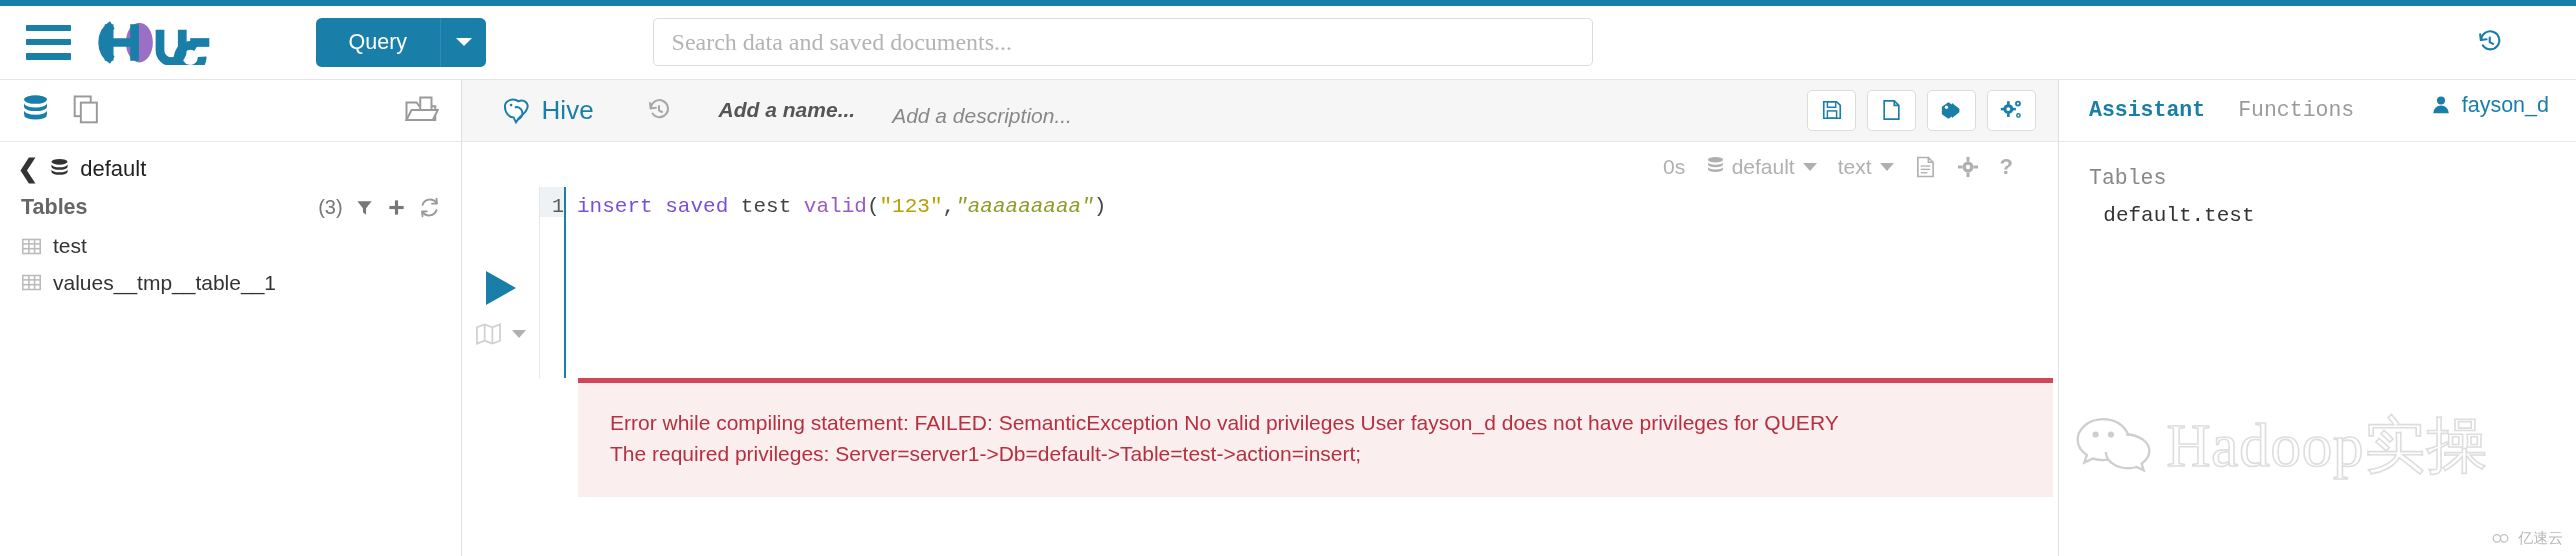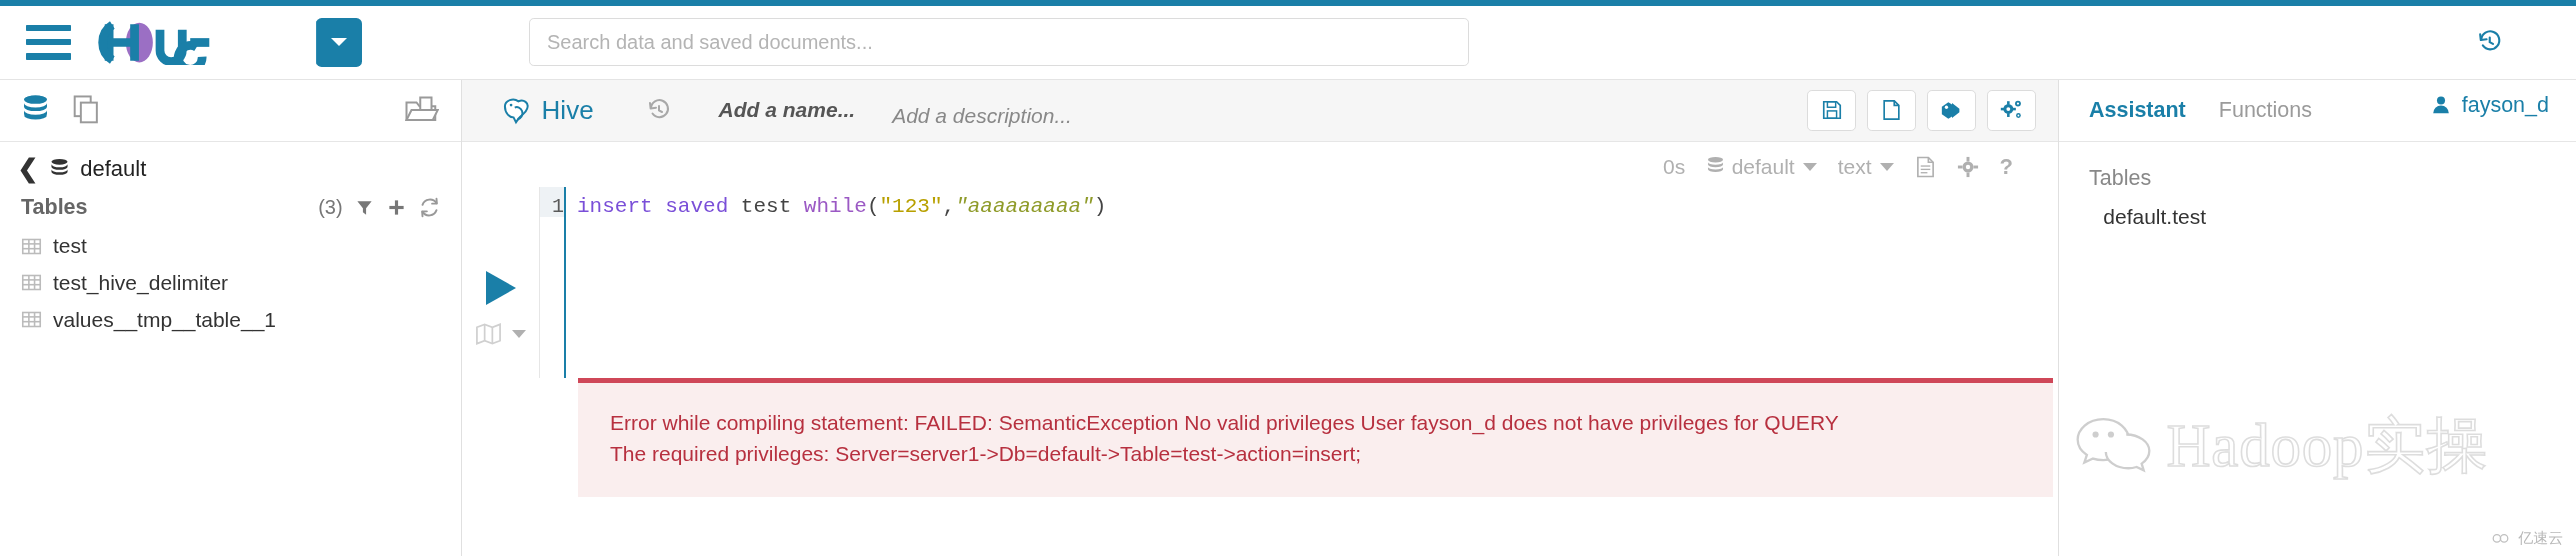--- a/index.html
+++ b/index.html
@@ -65,22 +65,22 @@
     margin-left: 167px;
     width: 940px; height: 48px;
     border: 1.6px solid #dcdcdc; border-radius: 4.8px;
     display: flex; align-items: center;
     background: #fff;
   }
   .search-wrap input {
     border: none; outline: none;
     width: 100%; height: 100%;
     padding: 0 17.5px;
-    font-size: 20px; color: #15803d;
-    font-family: Liberation Sans, sans-serif;
+    font-size: 24px; color: #15803d;
+    font-family: Liberation Serif, serif;
     background: transparent;
   }
   .search-wrap input::placeholder { color: #b4b4b4; }
 
   .nav-right {
     position: absolute; right: 27px;
     display: flex; align-items: center; gap: 38px; flex-direction: column;
   }
   .nav-item {
     display: flex; align-items: center; gap: 9.6px;
@@ -266,21 +266,21 @@
     font-size: 21px;
     line-height: 1.5;
     max-width: 1251px;
   }
 
   
   .assistant {
     width: 518px; min-width: 518px;
     border-left: 1.6px solid #e0e0e0;
     background: #ffffff;
-    display: flex; flex-direction: column;
+    display: flex; flex-direction: column; font-family: Liberation Mono, monospace;
   }
   .assistant-tabs {
     height: 62px;
     display: flex; align-items: center; gap: 33px;
     padding: 0 30px;
     border-bottom: 1.6px solid #e6e6e6;
   }
   .a-tab {
     font-size: 21.5px; color: #9b9b9b; cursor: pointer;
   }
@@ -333,20 +333,21 @@
         <ellipse cx="52" cy="28" rx="17" ry="25" fill="#9b6fc4"></ellipse>
         <path d="M14 5 L14 51 M14 28 L46 28 M46 5 L46 51" stroke="#1a7fa8" stroke-width="11" fill="none" stroke-linecap="butt"></path>
         <path d="M18 6 A26 26 0 0 0 18 50" stroke="#1a7fa8" stroke-width="11" fill="none"></path>
         <path d="M78 12 L78 38 A14 14 0 0 0 106 38 L106 12" stroke="#1a7fa8" stroke-width="11" fill="none"></path>
         <path d="M124 34 A15 15 0 1 0 131 46" stroke="#1a7fa8" stroke-width="11" fill="none"></path>
         <path d="M116 28 L140 28" stroke="#1a7fa8" stroke-width="11" fill="none"></path>
       </svg>
     </div>
 
     <div class="query-btn-group">
+      <button class="query-btn">Query</button>
       <div class="query-caret">
         <div class="caret-down"></div>
       </div>
     </div>
 
     <div class="search-wrap">
       <input type="text" placeholder="Search data and saved documents..." style="">
     </div>
 
     <div class="nav-right">
@@ -446,30 +447,20 @@
       <div class="table-list">
         <div class="table-item">
           <svg width="21" height="21" viewBox="0 0 24 24">
             <rect x="2" y="4" width="20" height="16" fill="none" stroke="#bbb" stroke-width="1.8"></rect>
             <line x1="2" y1="9" x2="22" y2="9" stroke="#bbb" stroke-width="1.8"></line>
             <line x1="2" y1="14.5" x2="22" y2="14.5" stroke="#bbb" stroke-width="1.8"></line>
             <line x1="9" y1="4" x2="9" y2="20" stroke="#bbb" stroke-width="1.8"></line>
             <line x1="15.5" y1="4" x2="15.5" y2="20" stroke="#bbb" stroke-width="1.8"></line>
           </svg>
           <span>test</span>
-        </div>
-        <div class="table-item">
-          <svg width="21" height="21" viewBox="0 0 24 24">
-            <rect x="2" y="4" width="20" height="16" fill="none" stroke="#bbb" stroke-width="1.8"></rect>
-            <line x1="2" y1="9" x2="22" y2="9" stroke="#bbb" stroke-width="1.8"></line>
-            <line x1="2" y1="14.5" x2="22" y2="14.5" stroke="#bbb" stroke-width="1.8"></line>
-            <line x1="9" y1="4" x2="9" y2="20" stroke="#bbb" stroke-width="1.8"></line>
-            <line x1="15.5" y1="4" x2="15.5" y2="20" stroke="#bbb" stroke-width="1.8"></line>
-          </svg>
-          <span>test_hive_delimiter</span>
         </div>
         <div class="table-item">
           <svg width="21" height="21" viewBox="0 0 24 24">
             <rect x="2" y="4" width="20" height="16" fill="none" stroke="#bbb" stroke-width="1.8"></rect>
             <line x1="2" y1="9" x2="22" y2="9" stroke="#bbb" stroke-width="1.8"></line>
             <line x1="2" y1="14.5" x2="22" y2="14.5" stroke="#bbb" stroke-width="1.8"></line>
             <line x1="9" y1="4" x2="9" y2="20" stroke="#bbb" stroke-width="1.8"></line>
             <line x1="15.5" y1="4" x2="15.5" y2="20" stroke="#bbb" stroke-width="1.8"></line>
           </svg>
           <span>values__tmp__table__1</span>
@@ -592,21 +583,21 @@
               <path d="M2 5 L10 2 L18 5 L26 2 L26 19 L18 22 L10 19 L2 22 Z" fill="none" stroke="#d0d0d0" stroke-width="1.8"></path>
               <line x1="10" y1="2" x2="10" y2="19" stroke="#d0d0d0" stroke-width="1.8"></line>
               <line x1="18" y1="5" x2="18" y2="22" stroke="#d0d0d0" stroke-width="1.8"></line>
             </svg>
             <span class="mini-caret"></span>
           </div>
         </div>
 
         <div class="code-wrap">
           <div class="line-no">1</div>
-          <div class="code-line"><span class="kw">insert</span><span class="kw"> saved</span><span class="tbl"> test</span><span class="fn"> while</span><span class="punct">(</span><span class="num-str">"123"</span><span class="punct">,</span><span class="str-green">"aaaaaaaaa"</span><span class="punct">)</span></div>
+          <div class="code-line"><span class="kw">insert</span><span class="kw"> saved</span><span class="tbl"> test</span><span class="fn"> valid</span><span class="punct">(</span><span class="num-str">"123"</span><span class="punct">,</span><span class="str-green">"aaaaaaaaa"</span><span class="punct">)</span></div>
         </div>
       </div>
 
       <div class="error-panel">
         <div class="error-text">Error while compiling statement: FAILED: SemanticException No valid privileges User fayson_d does not have privileges for QUERY The required privileges: Server=server1-&gt;Db=default-&gt;Table=test-&gt;action=insert;</div>
       </div>
     </div>
 
     <div class="assistant">
       <div class="assistant-tabs">

